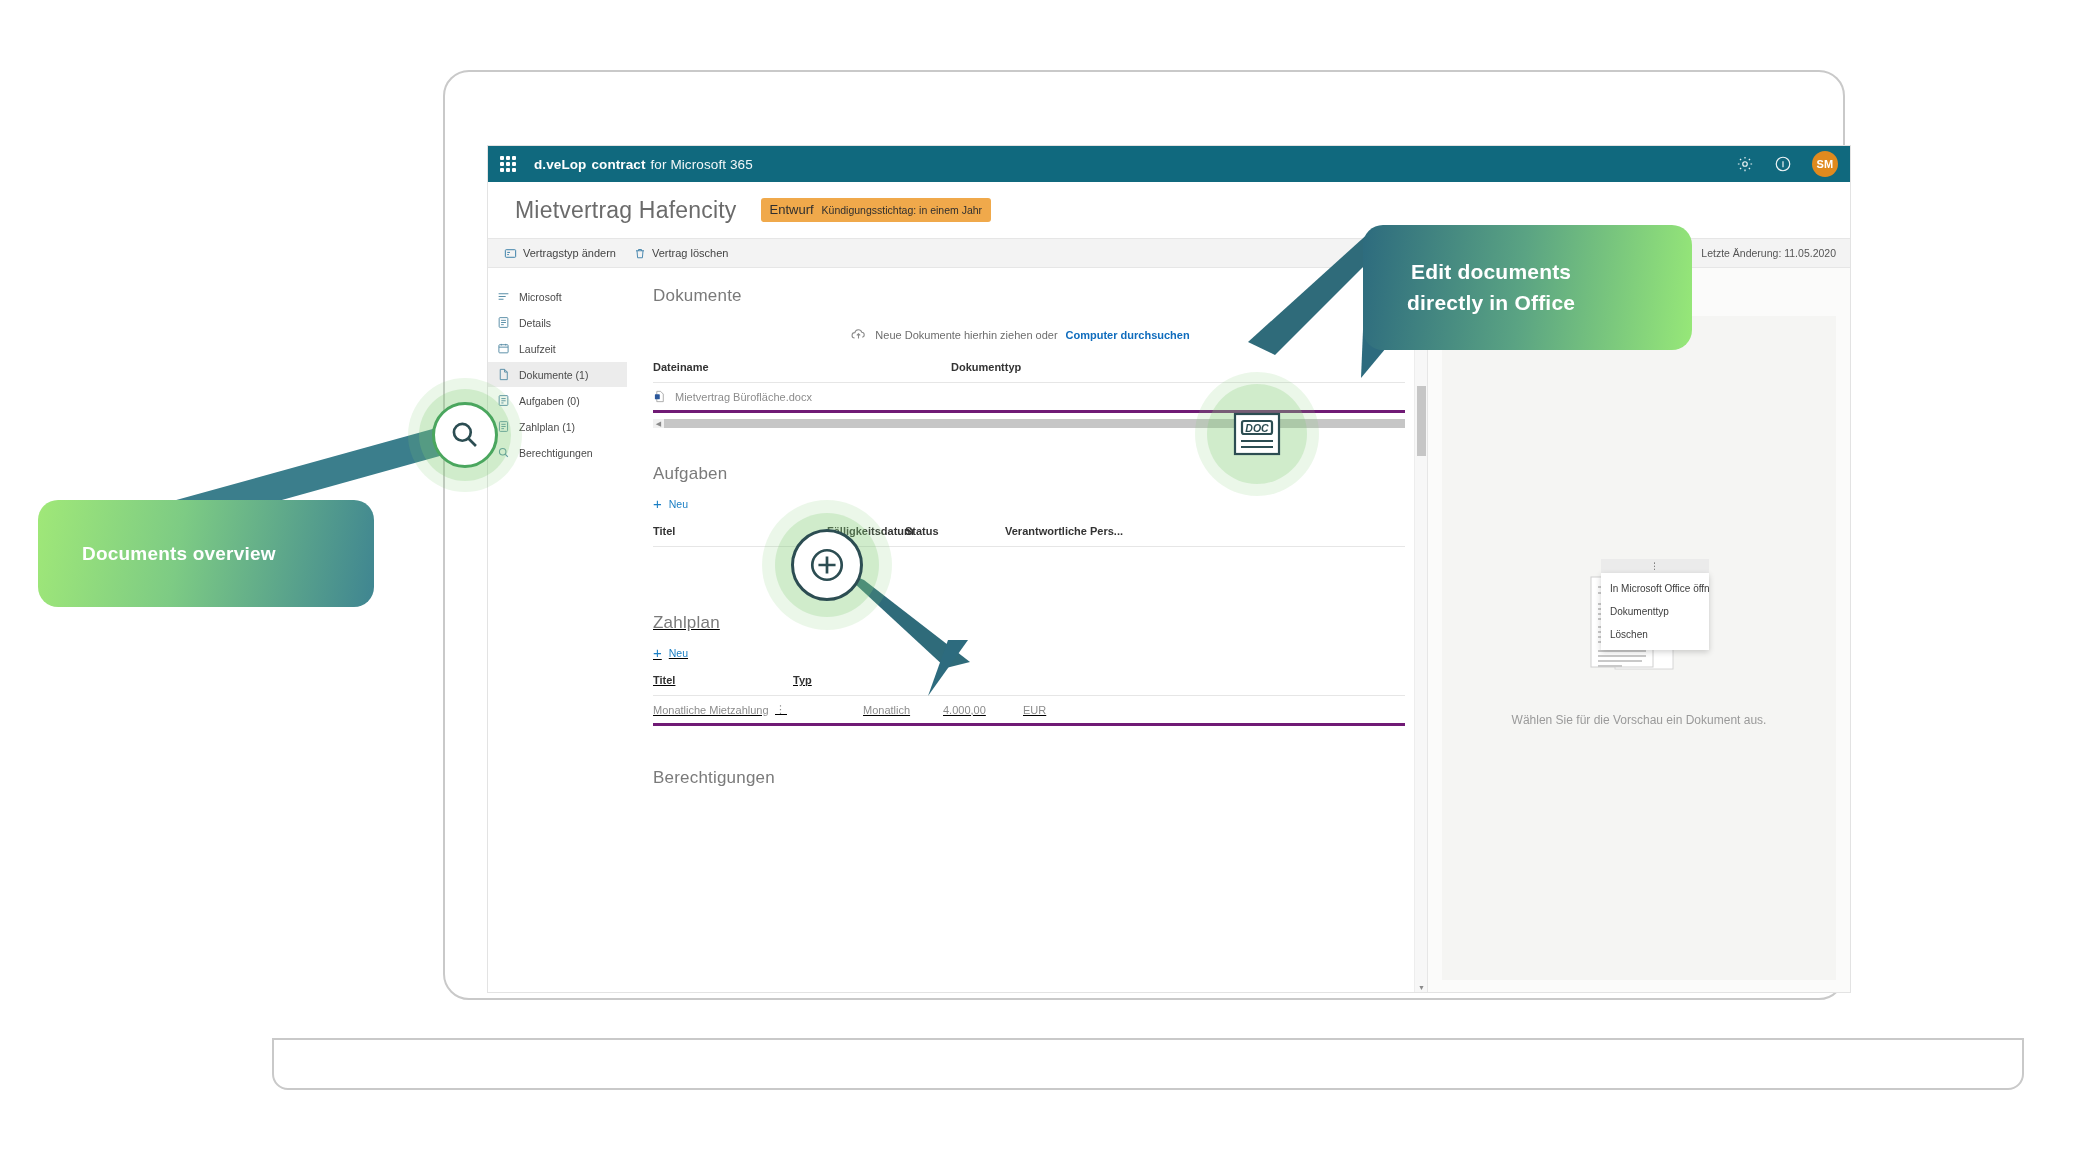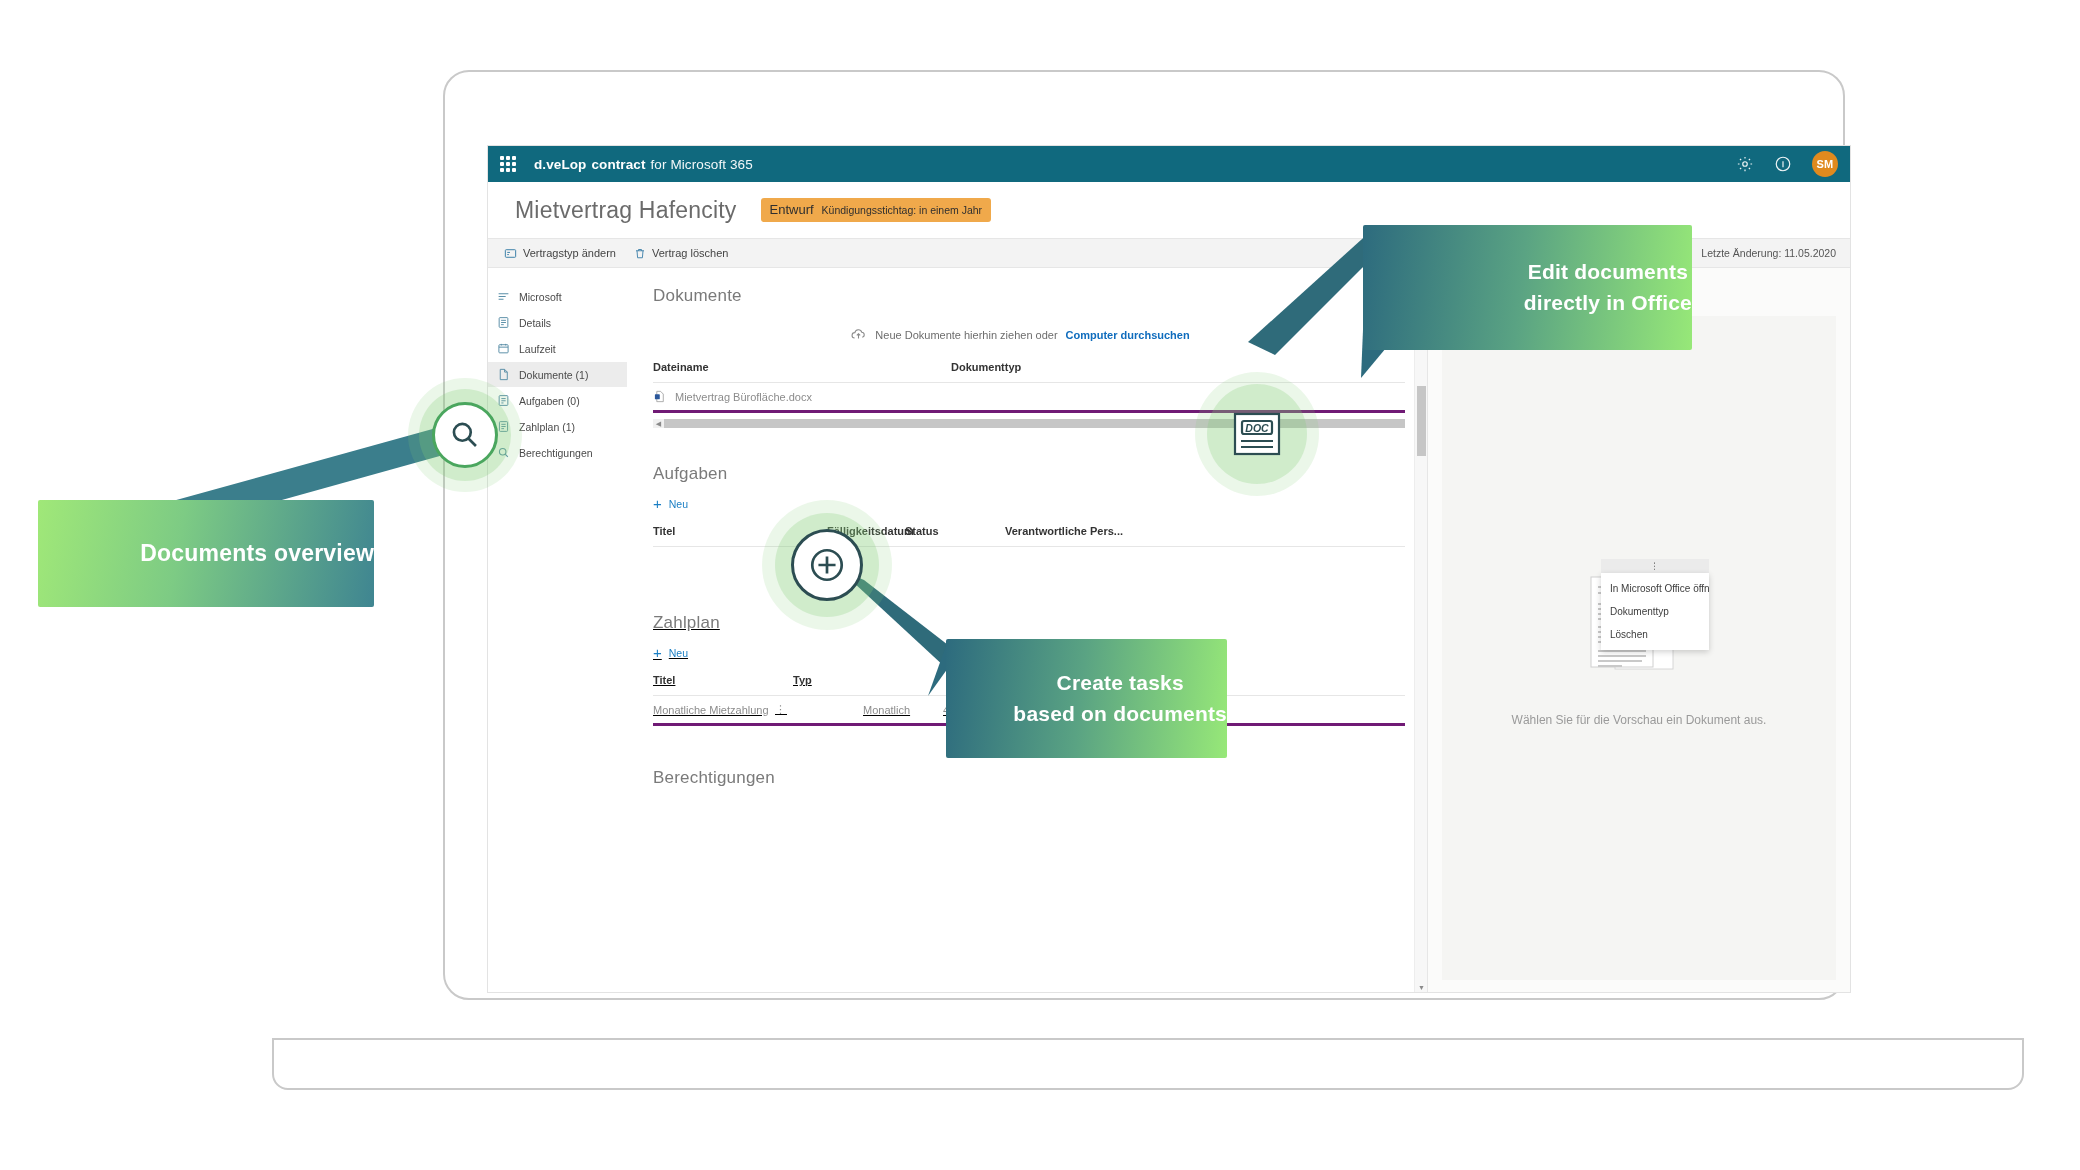--- a/index.html
+++ b/index.html
@@ -148,28 +148,28 @@
   .preview-head { height: 42px; display: flex; align-items: center; padding-left: 14px; }
   .chip { display: flex; align-items: center; gap: 7px;
     border: 1px solid #e0e0e0; background: #ffffff;
     border-radius: 2px; padding: 5px 11px 5px 7px; font-size: 10.5px; color: #444; }
   .preview-body { position: absolute; left: 14px; right: 14px; top: 48px; bottom: 14px;
     background: #f5f5f3; display: flex; flex-direction: column;
     align-items: center; justify-content: center; gap: 22px; }
   .preview-caption { font-size: 12px; color: #9a9a9a; }
 
   
-  .callout { position: absolute; border-radius: 2px; color: #ffffff;
-    font-weight: bold; display: flex; align-items: center; justify-content: flex-end;
-    text-align: center; line-height: 1.45; letter-spacing: .2px; }
+  .callout { position: absolute; border-radius: 20px; color: #ffffff;
+    font-weight: bold; display: flex; align-items: center; justify-content: flex-start;
+    text-align: center; line-height: 1.45; letter-spacing: .2px; padding-left: 44px; }
 
   #callout-docs {
     left: 38px; top: 500px; width: 336px; height: 107px;
     background: linear-gradient(100deg, #a0e878 0%, #7dcb84 42%, #3f8591 100%);
-    font-size: 23px;
+    font-size: 19px;
   }
   #callout-edit {
     left: 1363px; top: 225px; width: 329px; height: 125px;
     background: linear-gradient(96deg, #2d6b7e 0%, #5aa383 48%, #97e878 100%);
     font-size: 21px;
   }
   #callout-tasks {
     left: 946px; top: 639px; width: 281px; height: 119px;
     background: linear-gradient(96deg, #2d6b7e 0%, #5aa383 48%, #97e878 100%);
     font-size: 21px;
@@ -479,26 +479,20 @@
   </div>
 
   <svg class="connector" style="left:820px;top:570px;width:280px;height:140px;">
     <polygon points="20,0 44,10 150,92 126,98" fill="#2f6b7a"></polygon>
   </svg>
 
   <svg class="connector" style="left:916px;top:640px;width:60px;height:70px;">
     <polygon points="32,0 52,0 12,56" fill="#2d6b7e"></polygon>
   </svg>
 
-  <div class="callout" id="callout-tasks">
-    <span>
-      <span>Create tasks</span><br>
-      <span>based on documents</span>
-    </span>
-  </div>
 
   <div class="badge-wrap" style="left:762px;top:500px;width:130px;height:130px;">
     <span class="ring r1" style="width:130px;height:130px;"></span>
     <span class="ring r2" style="width:104px;height:104px;"></span>
     <span class="badge-core" style="width:72px;height:72px;border-color:#2c4d52;">
       <svg width="38" height="38" viewBox="0 0 24 24" fill="none" stroke="#2c4d52" stroke-width="1.7">
         <circle cx="12" cy="12" r="9.3"></circle>
           <path d="M12 6.6v10.8M6.6 12h10.8"></path>
       </svg>
     </span>

